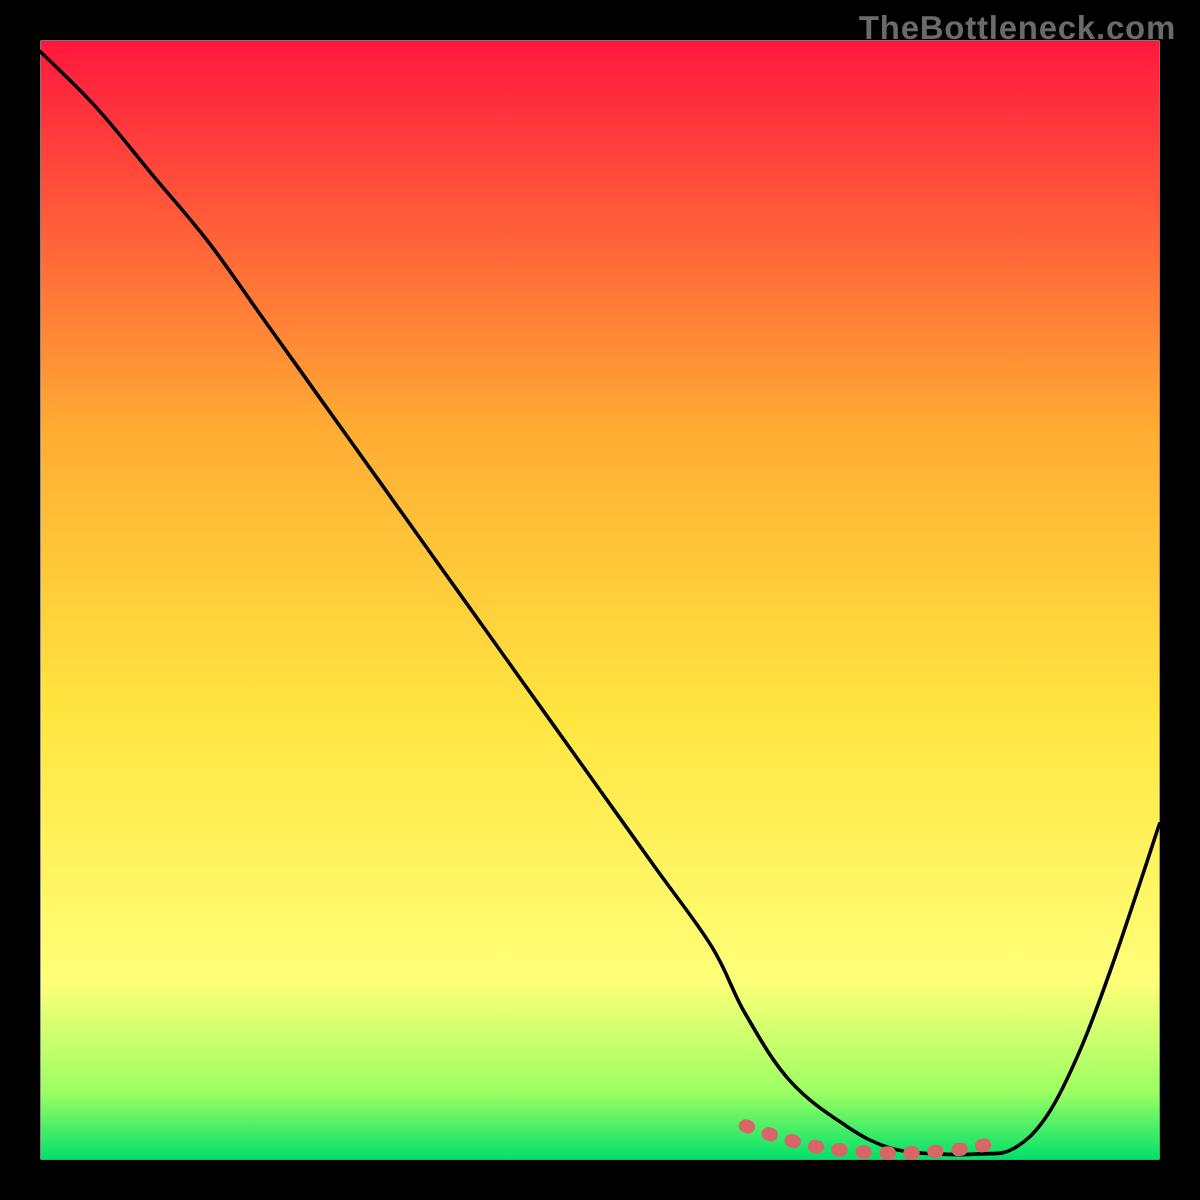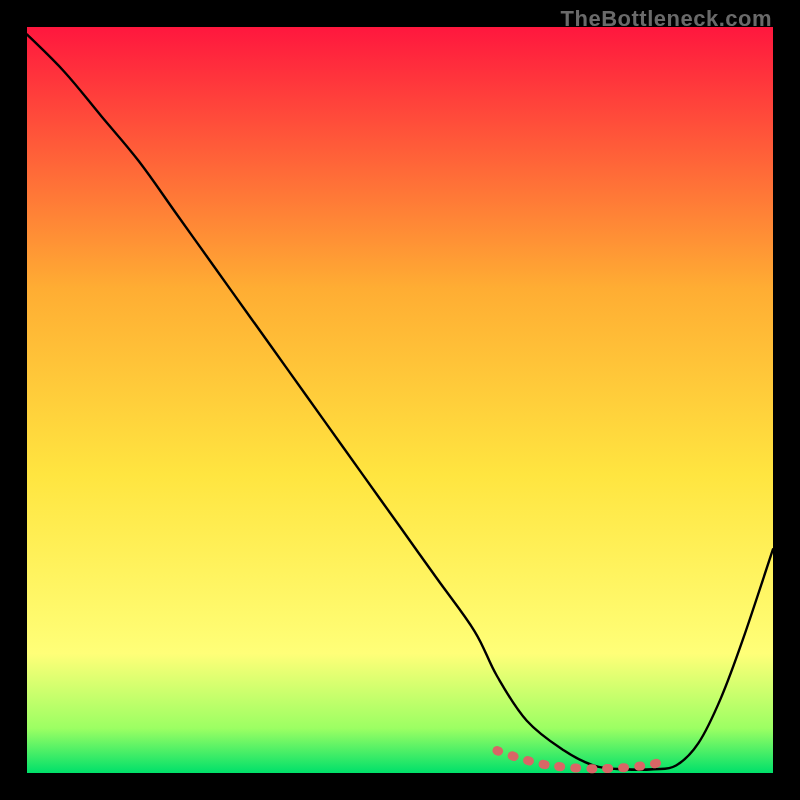--- a/index.html
+++ b/index.html
@@ -2,21 +2,21 @@
 <html><head>
 <meta charset="utf-8">
 <style>
   * { margin: 0; padding: 0; box-sizing: border-box; }
   html, body { width: 800px; height: 800px; overflow: hidden; }
   body { background: #000000; position: relative; font-family: Arial, Helvetica, sans-serif; }
 
   .watermark {
     position: absolute;
     top: 6px;
-    right: 28px;
+    right: 16px;
     font-size: 22px;
     font-weight: 600;
     color: #6a6a6a;
     letter-spacing: 0.5px;
     z-index: 30;
   }
 
   .plot-frame {
     position: absolute;
     left: 27px;

